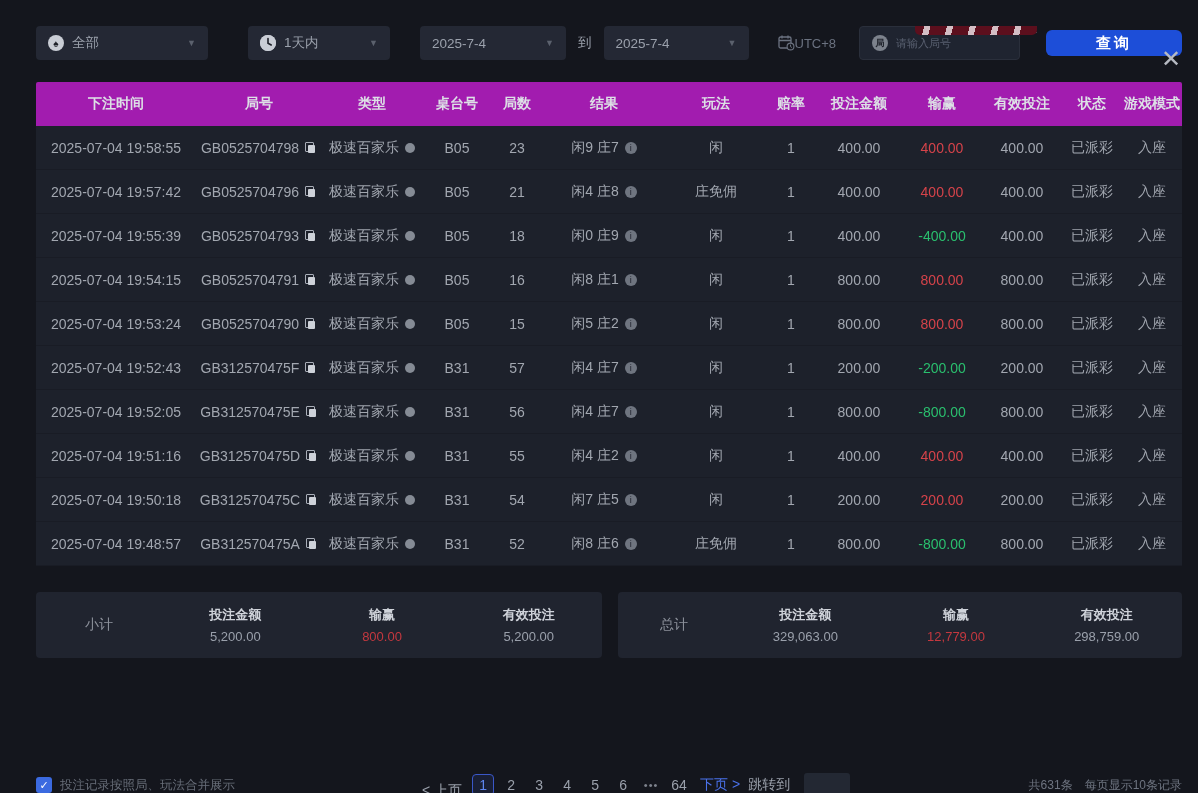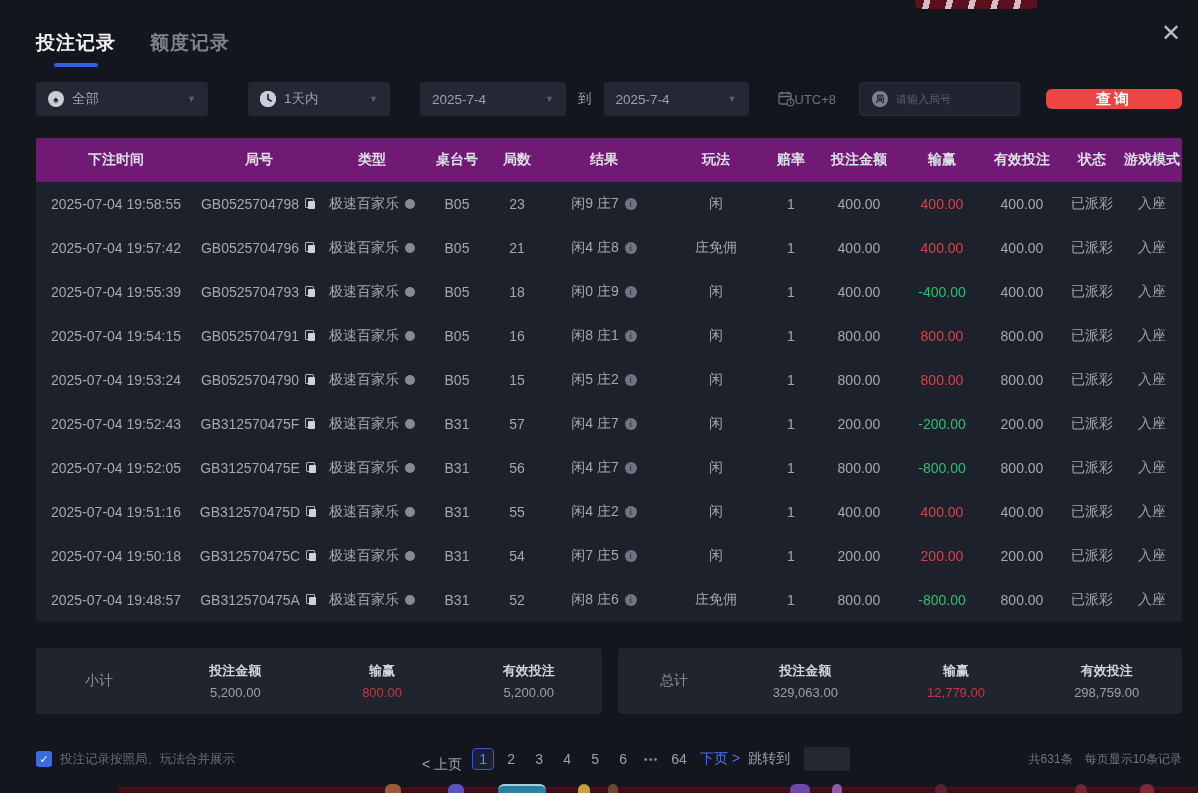--- a/index.html
+++ b/index.html
@@ -54,36 +54,36 @@
   .to-label{ margin:0 12px; color:#9ba1ac; font-size:13.5px; }
   .f-date2{ width:145px; }
   .tz{ display:flex; align-items:center; margin-left:28px; color:#6b7280; font-size:13px; }
   .f-round{ width:161px; margin-left:23px; background:#1f2430; border:1px solid #2a2f3b; cursor:text; }
   .f-round input{
     background:transparent; border:none; outline:none; color:#aeb2bb;
     font-size:11px; width:100%; font-family:inherit;
   }
   .f-round input::placeholder{ color:#596070; }
   .query-btn{
-    margin-left:auto; width:136px; height:20px; background:#ef4444; color:#fff;
+    margin-left:auto; width:136px; height:26px; background:#1d4ed8; color:#fff;
     border:none; border-radius:6px; font-size:15px; font-weight:600; cursor:pointer;
     letter-spacing:3px; font-family:inherit;
   }
 
   
   .circle-ic{ width:16px; height:16px; border-radius:50%; background:#c9cdd5;
     display:inline-flex; align-items:center; justify-content:center;
     font-size:10px; color:#1c1f27; margin-right:8px; flex:none; }
   .round-ic{ width:16px; height:16px; border-radius:50%; background:#7c828c;
     display:inline-flex; align-items:center; justify-content:center;
     font-size:9px; color:#1e222b; margin-right:8px; flex:none; font-weight:700;}
 
   
   .table{ margin:22px 16px 0 36px; width:1146px; font-size:14px; }
-  .thead{ display:flex; height:44px; background:#701a75; align-items:center;
+  .thead{ display:flex; height:44px; background:#a21caf; align-items:center;
     color:#dde0e6; font-weight:700; border-radius:2px 2px 0 0;}
   .tr{ display:flex; height:44px; background:#1d212b; align-items:center; border-bottom:1px solid #191c25;}
   .th,.td{ display:flex; align-items:center; justify-content:center; white-space:nowrap; overflow:hidden;}
   .c0{width:160px;} .c1{width:126px;} .c2{width:100px;} .c3{width:70px;}
   .c4{width:50px;}  .c5{width:124px;} .c6{width:100px;} .c7{width:50px;}
   .c8{width:86px;}  .c9{width:80px;}  .c10{width:80px;} .c11{width:60px;} .c12{width:60px;}
   .td.red{ color:#d5434a; }
   .td.green{ color:#2abf6e; }
 
   .copy-ic{ width:12px; height:12px; position:relative; display:inline-block; margin-left:6px; flex:none; cursor:pointer;}
@@ -136,24 +136,20 @@
 </style>
 </head>
 <body>
 
 <div class="screen">
 
   <div class="top-logo"></div>
 
   <button class="close-btn">✕</button>
 
-  <div class="tabs">
-    <span class="tab active">投注记录</span>
-    <span class="tab">额度记录</span>
-  </div>
 
   <div class="filters">
     <div class="fbox f-gametype">
       <span class="circle-ic">♠</span>
       <span>全部</span>
       <span class="chev">▼</span>
     </div>
     <div class="fbox f-timerange">
       <span class="circle-ic">
         <svg width="16" height="16" viewBox="0 0 16 16">

